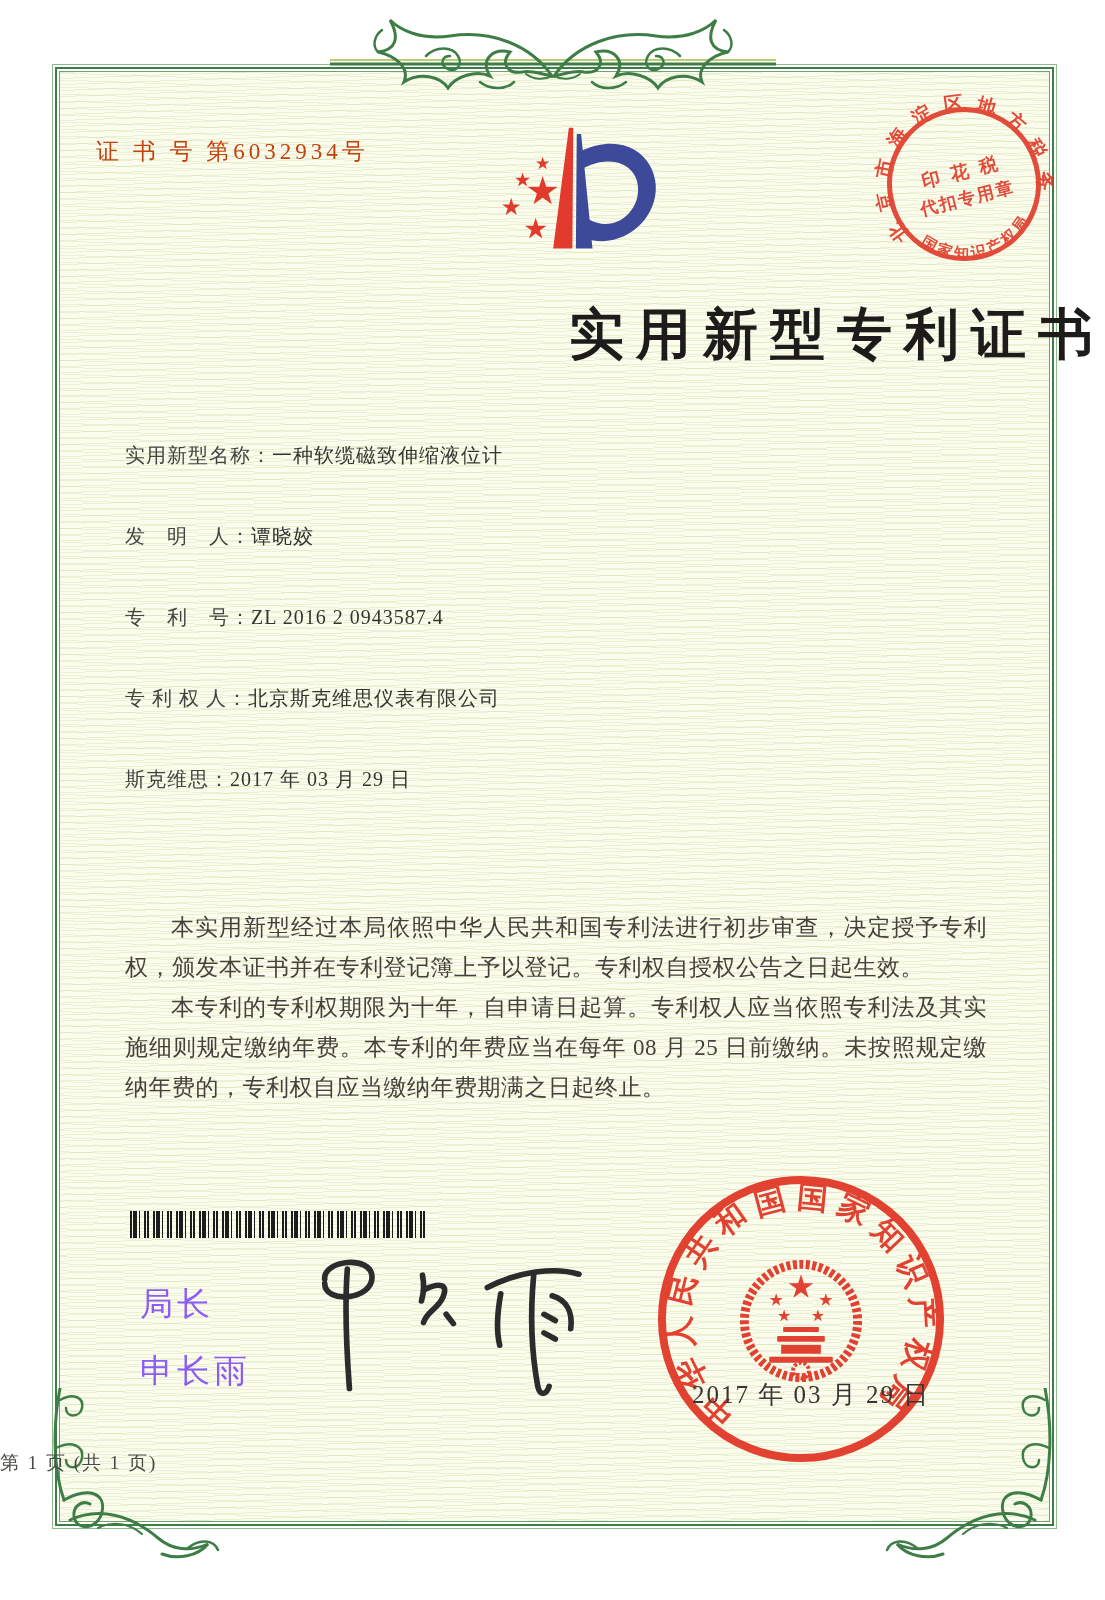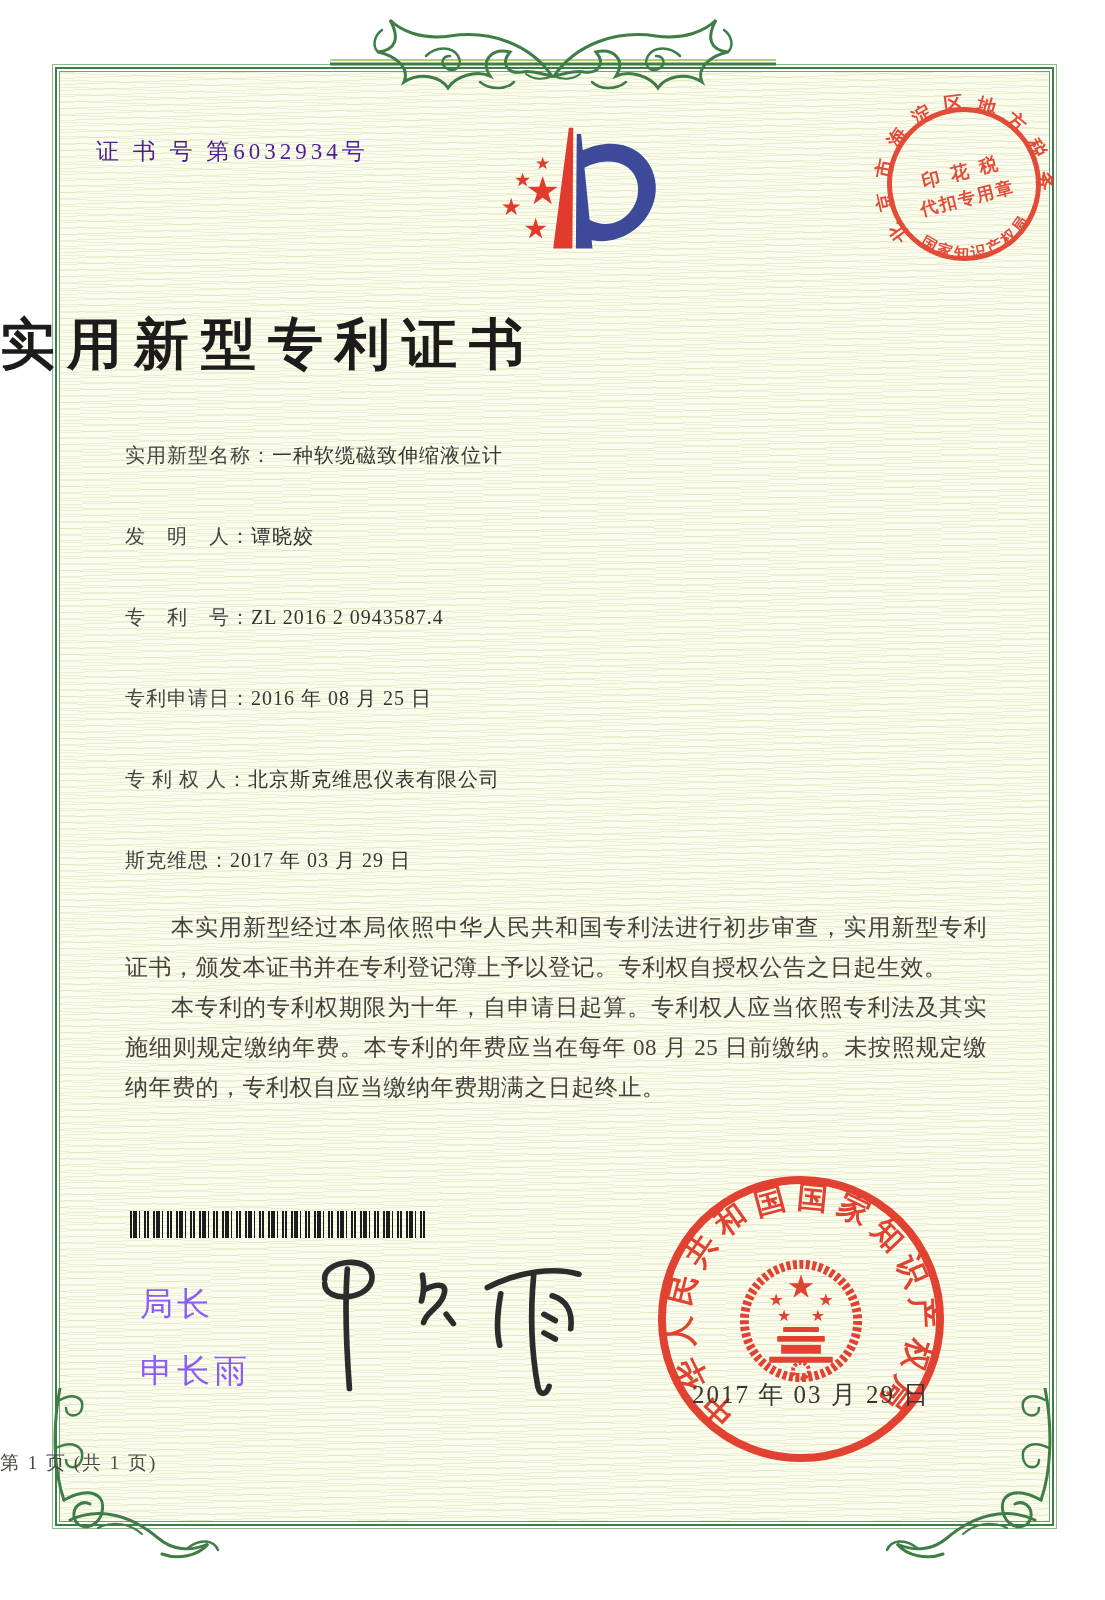--- a/index.html
+++ b/index.html
@@ -26,30 +26,30 @@
     box-sizing:border-box;padding:2px;
   }
   .frame-inner{
     width:100%;height:100%;border:1px solid #6fa273;box-sizing:border-box;
     background-color:#fbfcee;
     background-image:
       repeating-linear-gradient(178deg, rgba(196,214,120,.28) 0 1px, transparent 1px 6px),
       repeating-linear-gradient(182deg, rgba(170,200,140,.22) 0 1px, transparent 1px 7px);
   }
   .cert-no{
-    position:absolute;left:96px;top:136px;font-size:23px;color:#4c1d95;
+    position:absolute;left:96px;top:136px;font-size:23px;color:#c2410c;
     letter-spacing:4px;z-index:2;
   }
   .logo{position:absolute;left:470px;top:106px;width:210px;height:166px;z-index:2;}
   .tax-stamp{
     position:absolute;left:862px;top:82px;width:204px;height:204px;z-index:3;
     transform:rotate(-14deg);opacity:.88;
   }
   .title{
-    position:absolute;left:0;top:308px;width:100%;text-align:left;
+    position:absolute;left:0;top:298px;width:100%;text-align:right;
     font-size:55px;font-weight:700;color:#1d1c1a;letter-spacing:12px;z-index:2;
   }
   .fields{position:absolute;left:125px;top:442px;width:860px;z-index:2;}
   .field-row{height:55px;margin-bottom:26px;font-size:20px;color:var(--text-dark);letter-spacing:1px;}
   .field-row .lbl{color:#43433f;}
   .field-row .val{color:#35352f;}
   .paras{
     position:absolute;left:125px;top:908px;width:862px;z-index:2;
     font-size:23px;line-height:40px;color:#45413a;text-align:justify;letter-spacing:.5px;
   }
@@ -174,32 +174,29 @@
     <div class="field-row">
       <span class="lbl">实用新型名称：</span><span class="val">一种软缆磁致伸缩液位计</span>
     </div>
     <div class="field-row">
       <span class="lbl">发　明　人：</span><span class="val">谭晓姣</span>
     </div>
     <div class="field-row">
       <span class="lbl">专　利　号：</span><span class="val">ZL 2016 2 0943587.4</span>
     </div>
     <div class="field-row">
-      <span class="lbl">专利申请日：</span><span class="val">2016 年 08 月 25 日</span>
-    </div>
-    <div class="field-row">
       <span class="lbl">专 利 权 人：</span><span class="val">北京斯克维思仪表有限公司</span>
     </div>
     <div class="field-row">
       <span class="lbl">斯克维思：</span><span class="val">2017 年 03 月 29 日</span>
     </div>
   </div>
 
   <div class="paras">
-    <p>本实用新型经过本局依照中华人民共和国专利法进行初步审查，实用新型专利证书，颁发本证书并在专利登记簿上予以登记。专利权自授权公告之日起生效。</p>
+    <p>本实用新型经过本局依照中华人民共和国专利法进行初步审查，决定授予专利权，颁发本证书并在专利登记簿上予以登记。专利权自授权公告之日起生效。</p>
     <p>本专利的专利权期限为十年，自申请日起算。专利权人应当依照专利法及其实施细则规定缴纳年费。本专利的年费应当在每年 08 月 25 日前缴纳。未按照规定缴纳年费的，专利权自应当缴纳年费期满之日起终止。</p>
   </div>
 
   <div class="barcode"></div>
 
   <div class="sig-block">
     <div class="sig-role">局长</div>
     <div class="sig-name">申长雨</div>
   </div>
 

